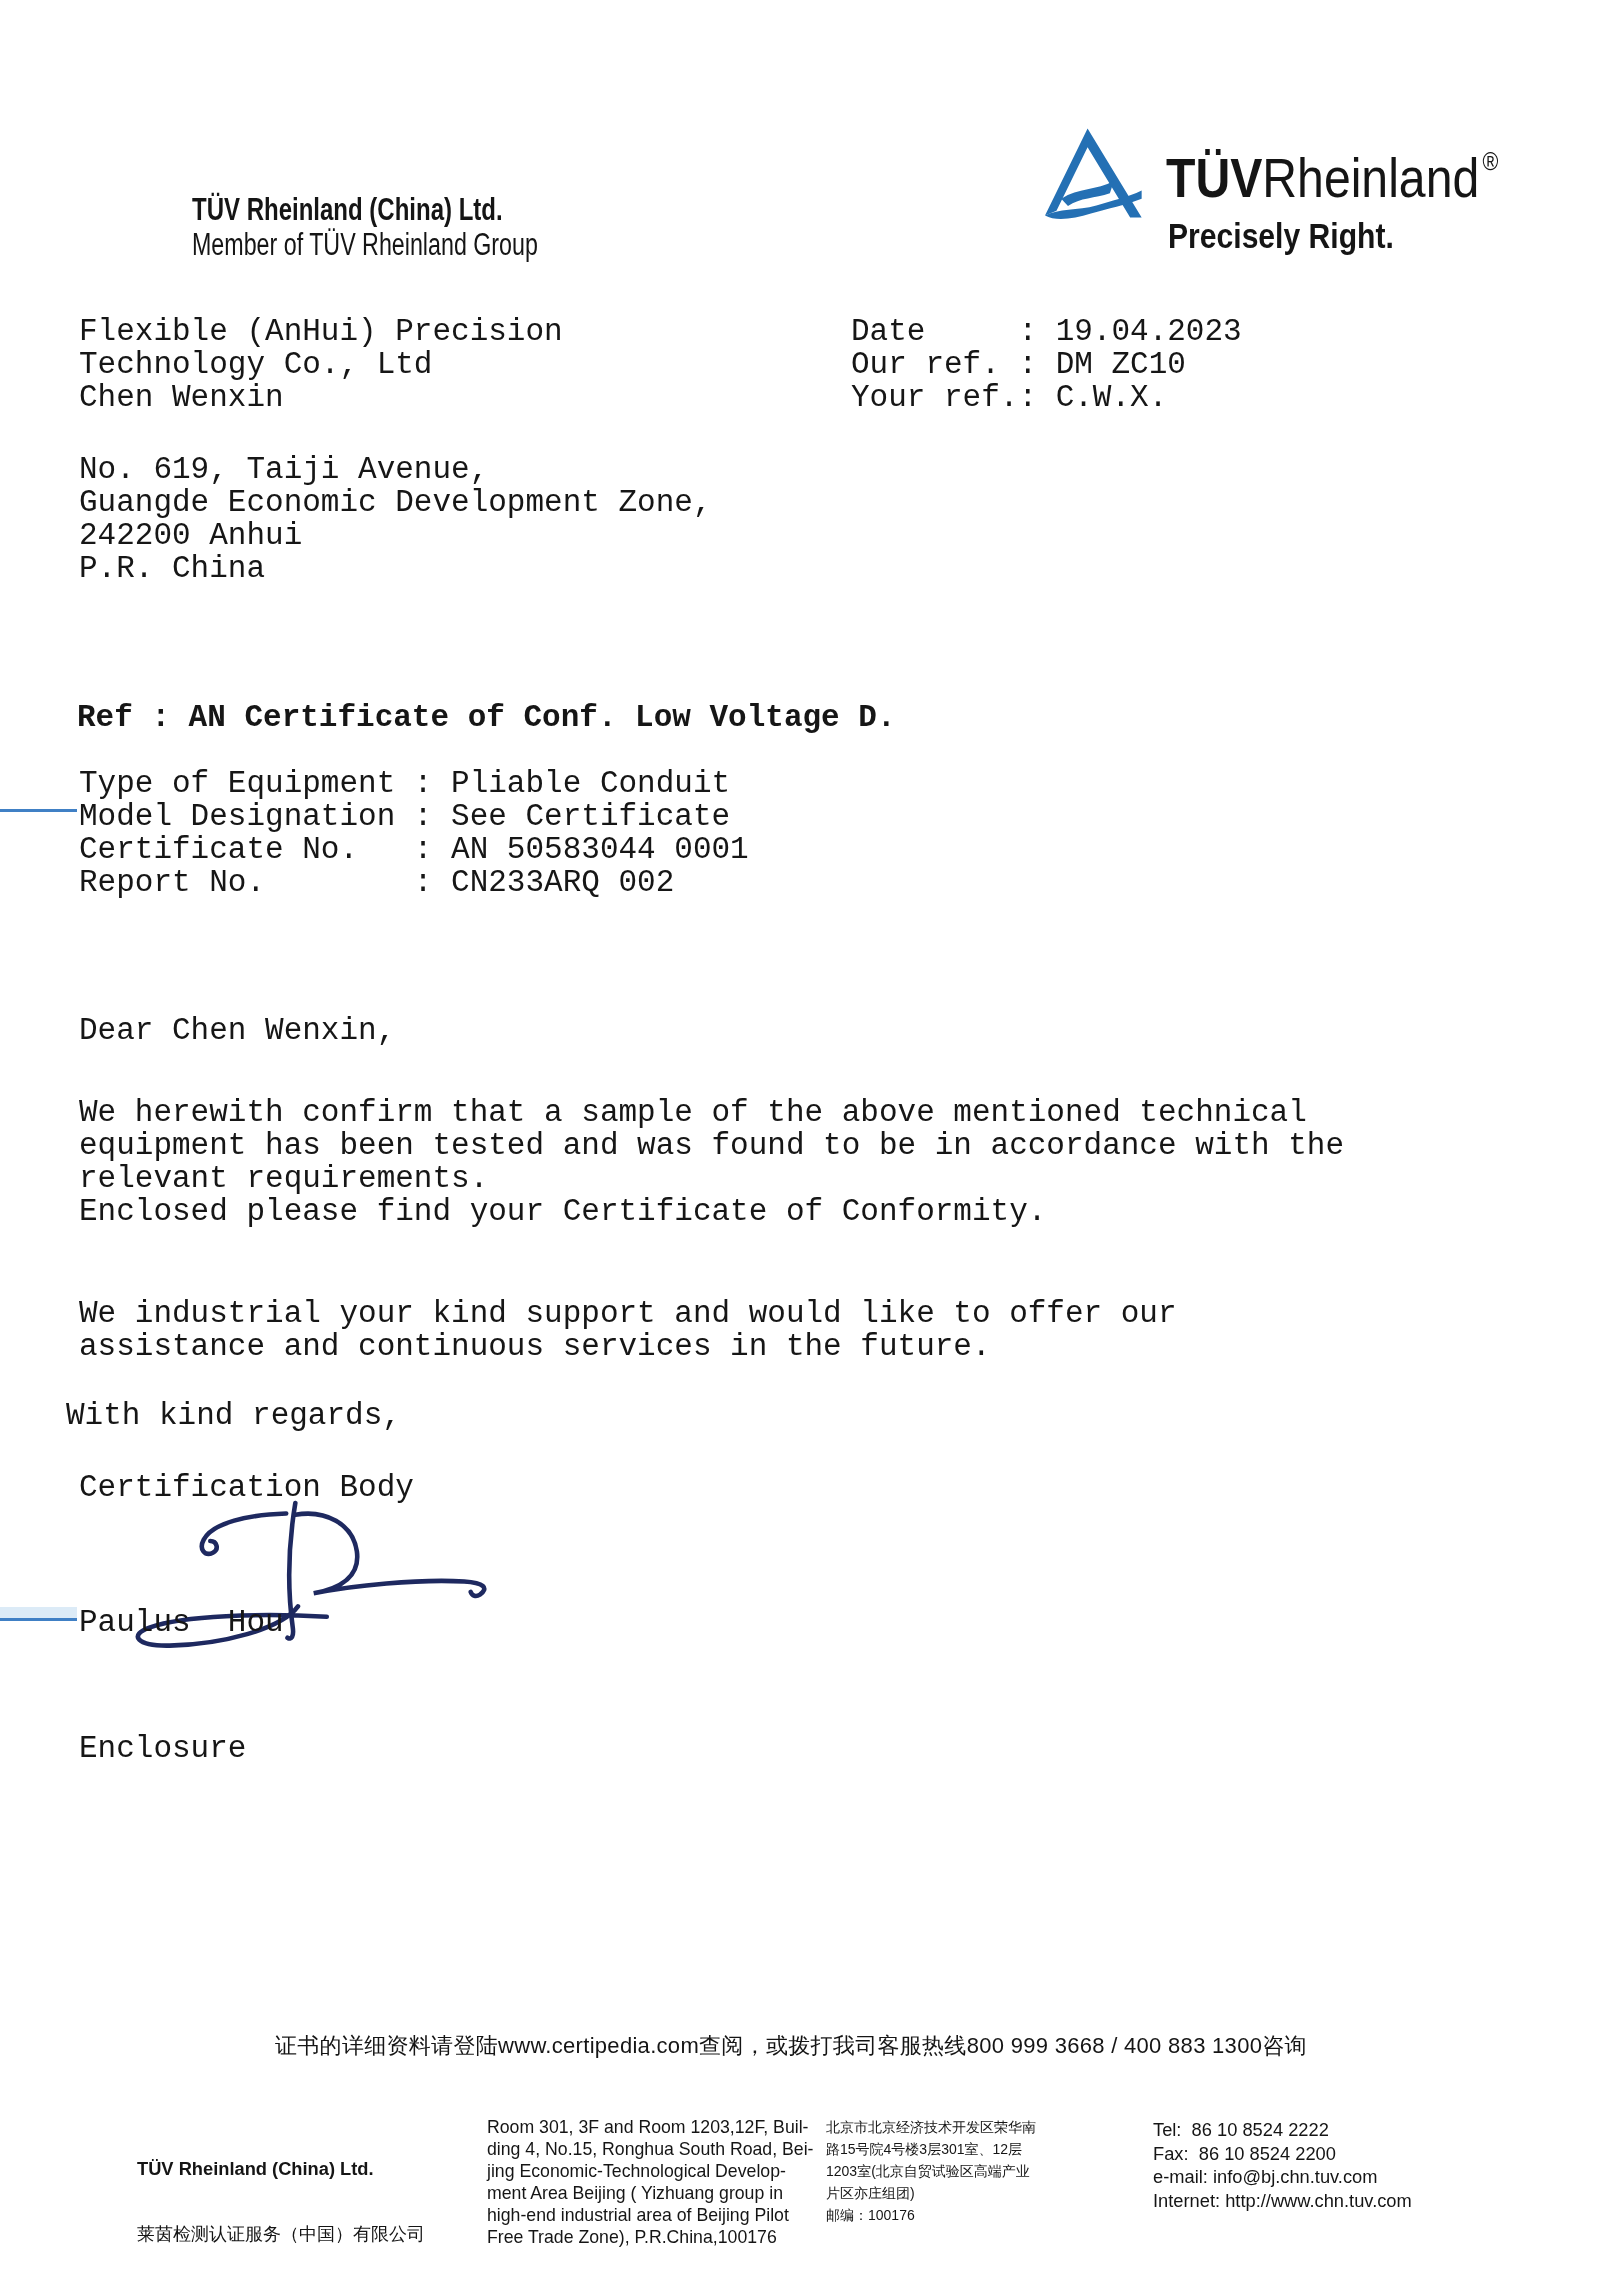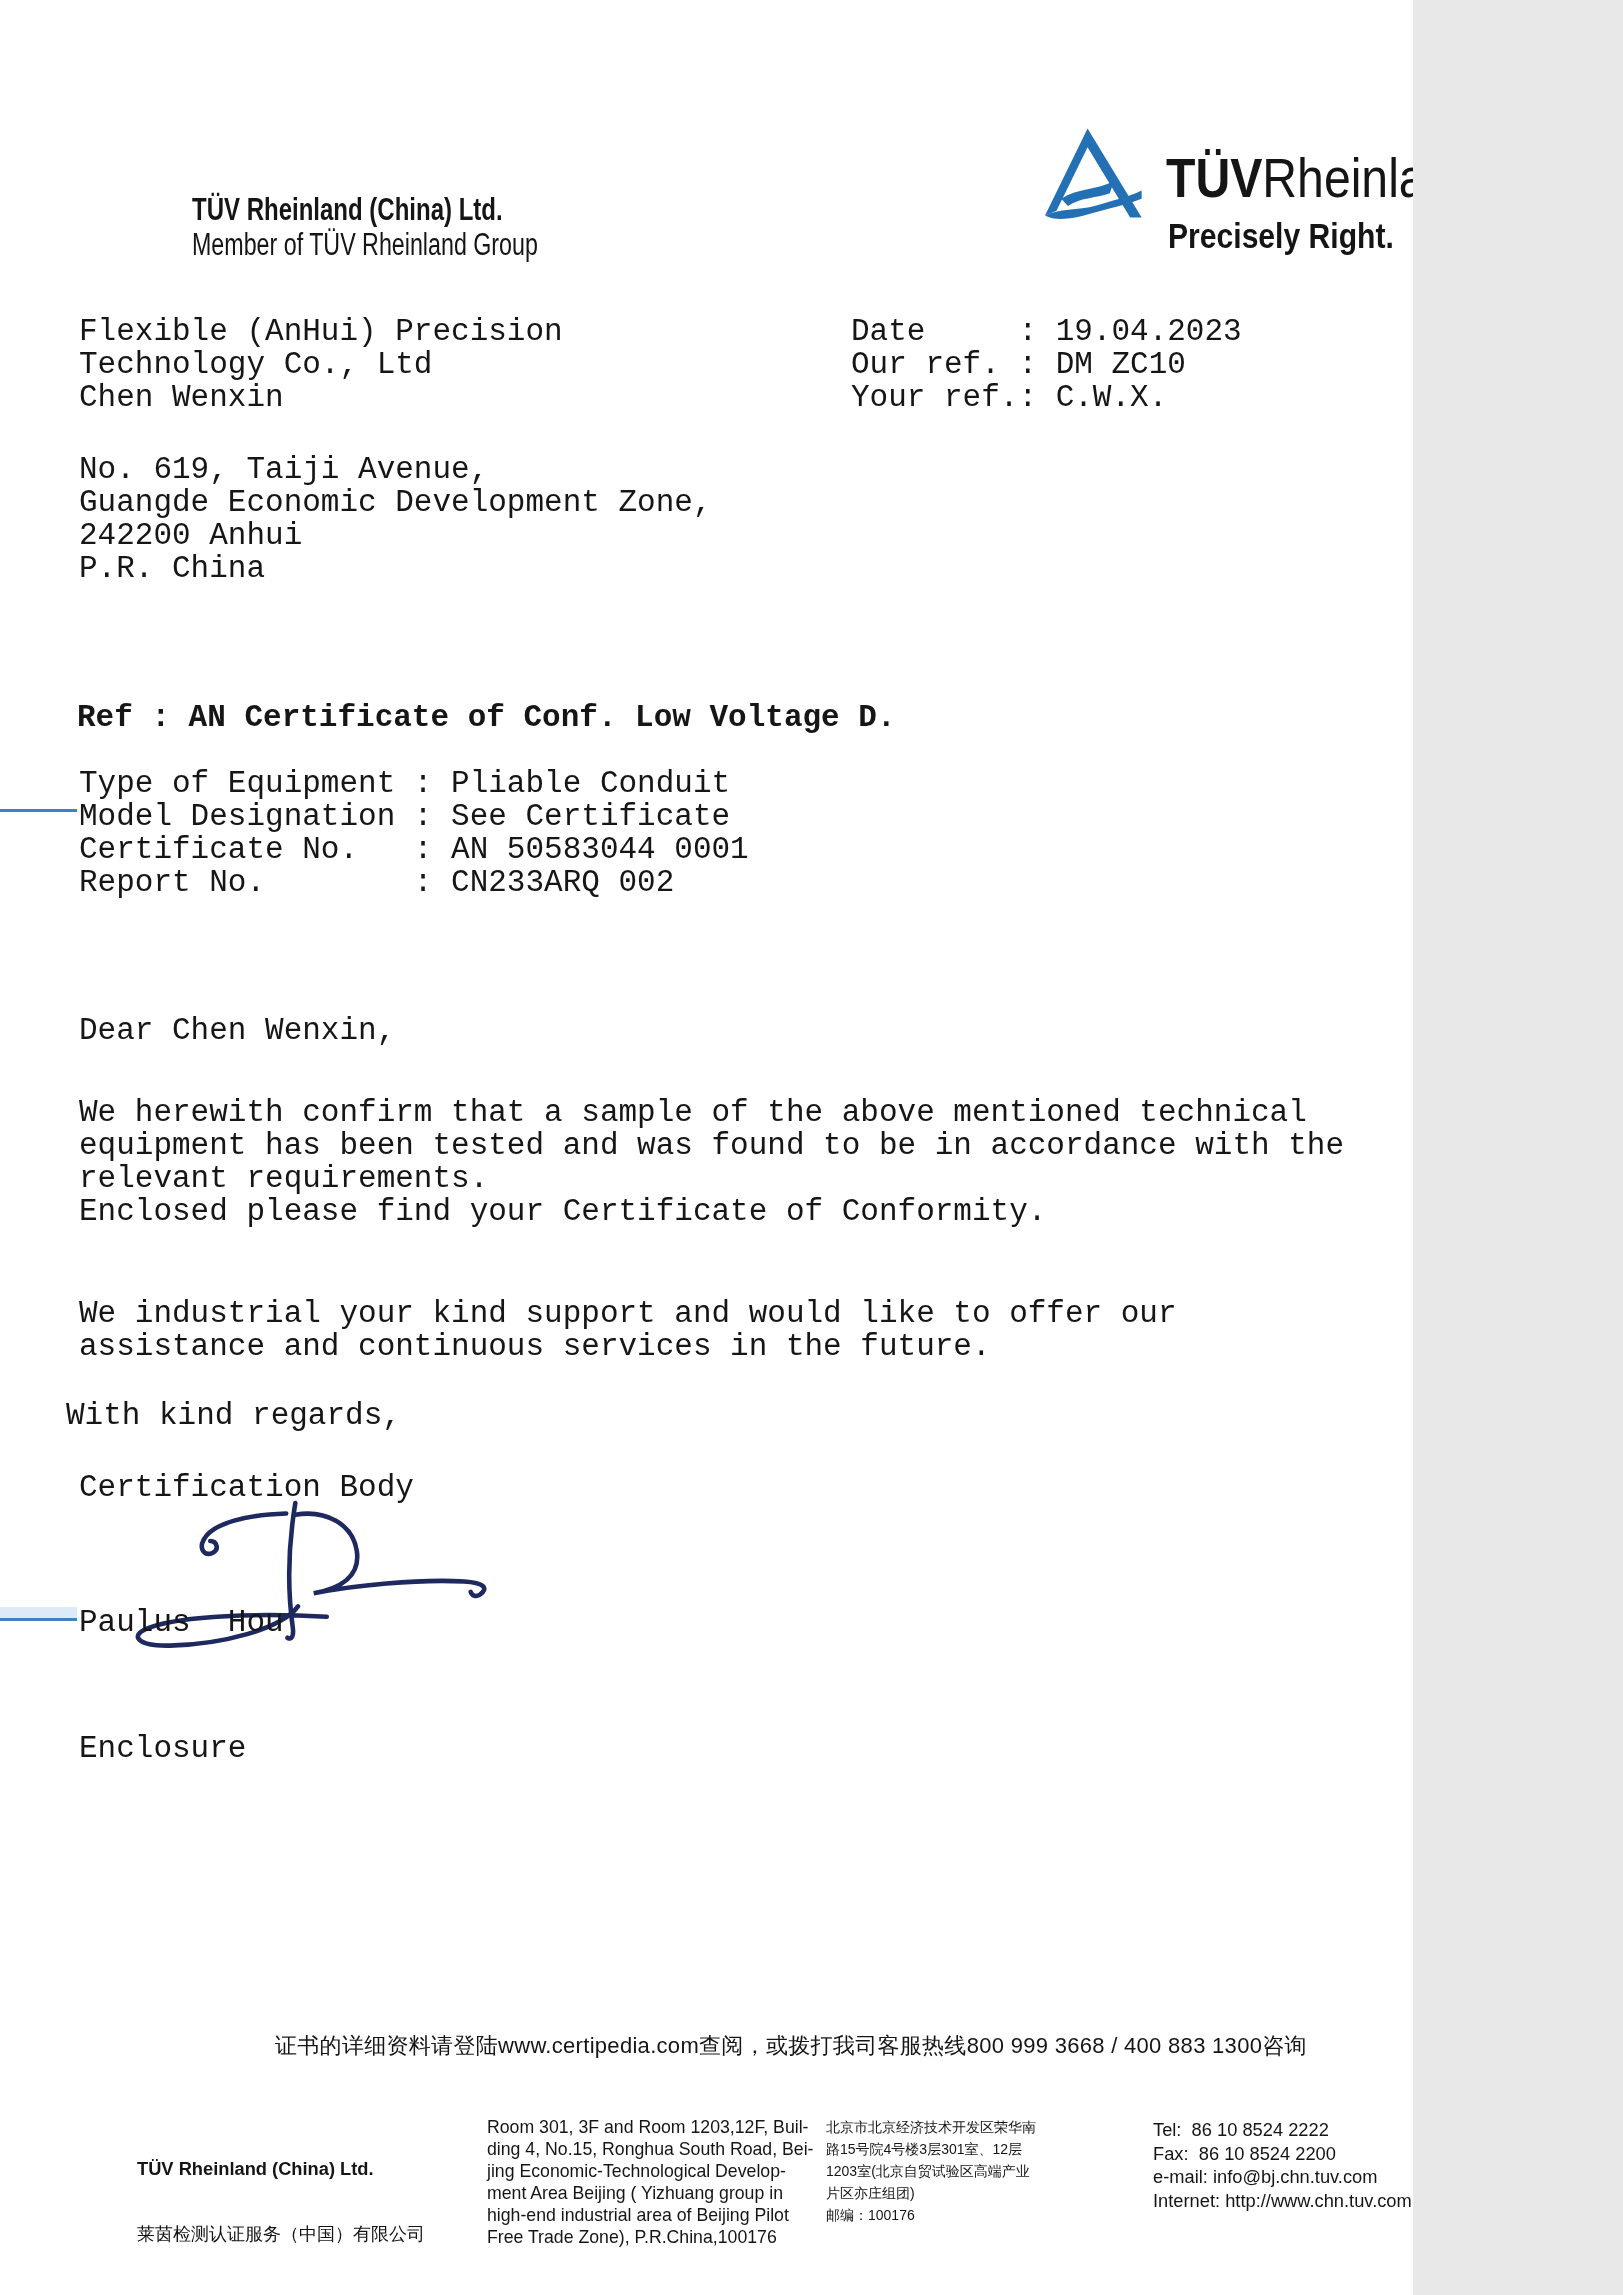--- a/index.html
+++ b/index.html
@@ -1,16 +1,16 @@
 <!DOCTYPE html>
 <html style="font-size:10.5px"><head>
 <meta charset="utf-8">
 <style>
   html,body{margin:0;padding:0;background:#e8e8e8;}
-  .page{position:relative;width:1413px;height:2295px;background:#ffffff;overflow:hidden;
+  .page{position:relative;width:1623px;height:2295px;background:#ffffff;overflow:hidden;
         font-family:"Liberation Sans","DejaVu Sans",sans-serif;color:#151515;}
   .abs{position:absolute;}
   .mono{font-family:"Liberation Mono","DejaVu Sans Mono",monospace;
         font-size:31px;line-height:33px;white-space:pre;color:#161616;}
   .mono-bold{font-weight:700;}
   
   .lh-block{left:192px;top:191px;transform:scaleX(0.75);transform-origin:top left;}
   .lh-name{font-size:32px;font-weight:700;line-height:37px;white-space:pre;}
   .lh-sub{font-size:31px;font-weight:400;line-height:34px;white-space:pre;}
   

